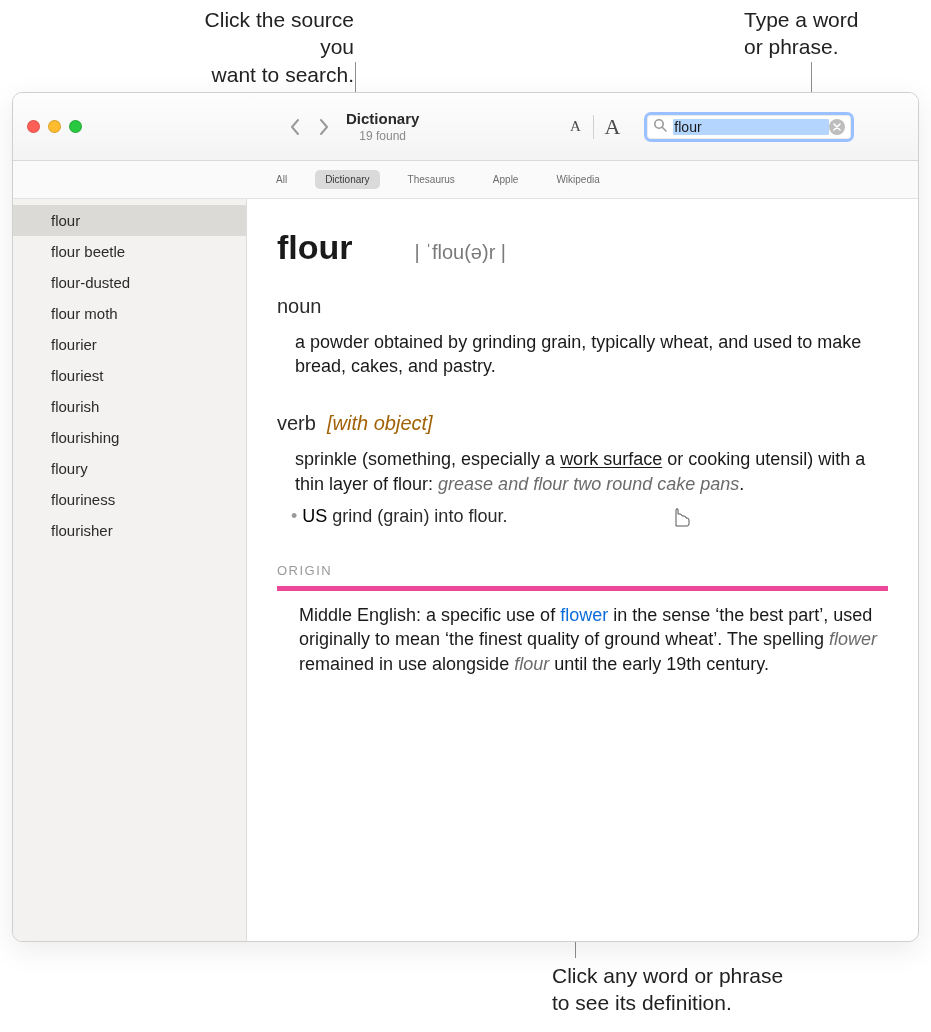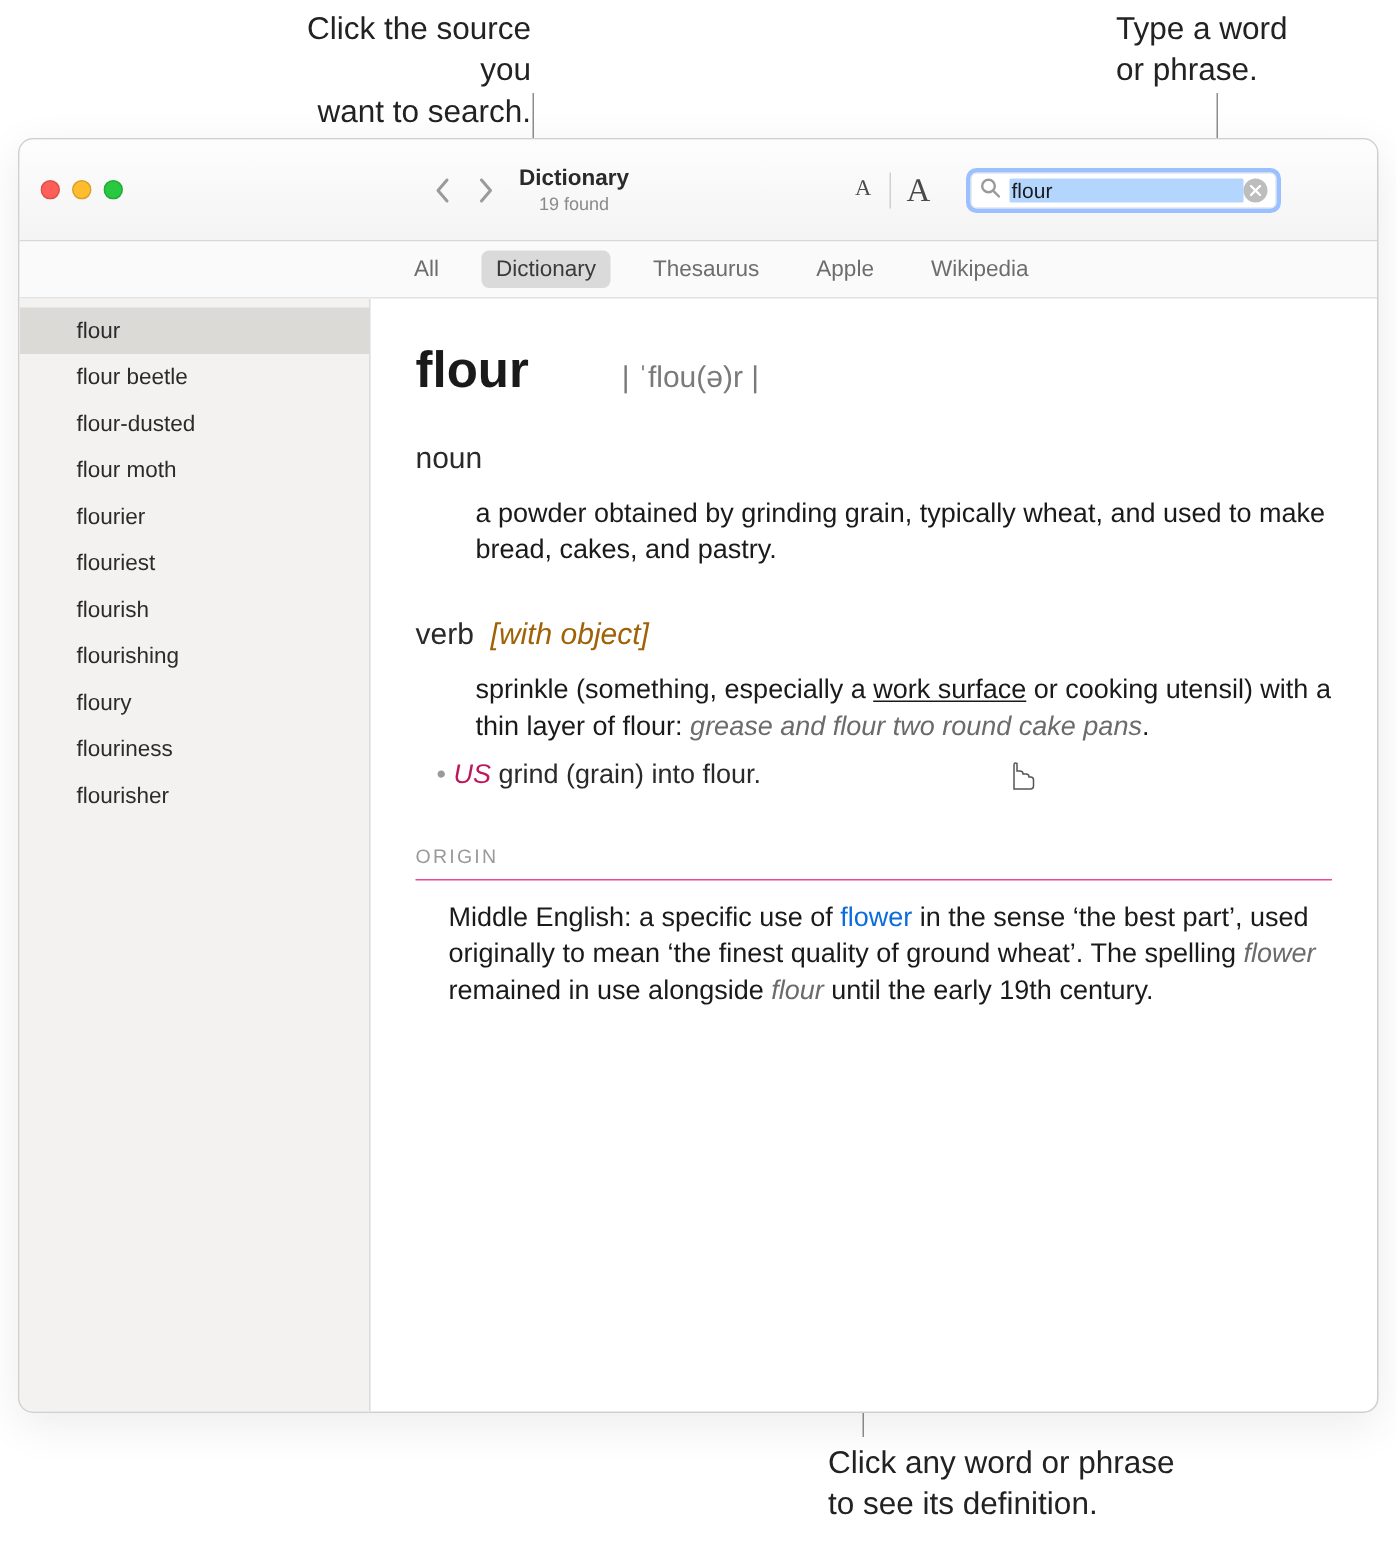--- a/index.html
+++ b/index.html
@@ -93,21 +93,21 @@
     font-size:11px; display:flex;align-items:center;justify-content:center; line-height:1;}
 
   .sourcebar {
     height: 38px;
     background:#fafafa;
     border-bottom:1px solid #e2e2e2;
     display:flex; align-items:center; gap:18px;
     padding-left: 253px;
     position: relative;
   }
-  .srcitem { font-size:15px; color:#6d6d6d; padding:4px 10px; border-radius:5px;}
+  .srcitem { font-size:10px; color:#6d6d6d; padding:4px 10px; border-radius:5px;}
   .srcitem.active { background:#dadada; color:#3a3a3a; font-weight:500;}
 
   .body { flex:1; display:flex; overflow:hidden;}
   .sidebar {
     width: 234px; background:#f4f2f0; border-right:1px solid #dedcda;
     padding-top:6px;
   }
   .side-item {
     padding: 7px 16px 7px 38px;
     font-size: 15px; color:#2b2b2b;
@@ -116,28 +116,28 @@
 
   .content {
     flex:1; padding: 26px 30px 20px 30px; overflow:auto;
     font-size: 18px; line-height:1.35;
   }
   .headword-row { display:flex; align-items:baseline; gap:14px;}
   .headword { font-size:34px; font-weight:700; color:#1a1a1a;}
   .pron { font-size:20px; color:#7a7a7a;margin-left:48px;}
   .pos { font-size:20px; margin-top:22px; color:#2a2a2a;}
   .posnote { font-style:italic; color:#a16207;}
-  .sense { margin: 10px 0 4px 40px; }
+  .sense { margin: 10px 0 4px 18px; }
   .bullet { margin: 8px 0 0 26px; text-indent:-12px; color:#2a2a2a;}
   .bullet::before { content:"• "; color:#9a9a9a;}
   .italic { font-style:italic; color:#6b6b6b;}
-  .region { font-style:italic; color:#be185d;}
+  .region { color:#000000;}
   .originhdr {
     font-size:13px; letter-spacing:1.5px; color:#9a9a9a;
-    margin-top:34px; padding-bottom:6px; border-bottom:1px solid #ec4899;
+    margin-top:34px; padding-bottom:6px; border-bottom:5px solid #ec4899;
   }
   .origin { margin:12px 0 0 22px; }
   .link { color:#0b6ddb; }
   .underline { text-decoration:underline; text-underline-offset:2px;}
   .cursor {
     position:absolute; width:20px; height:24px; pointer-events:none;
   }
 </style>
 </head>
 <body>

